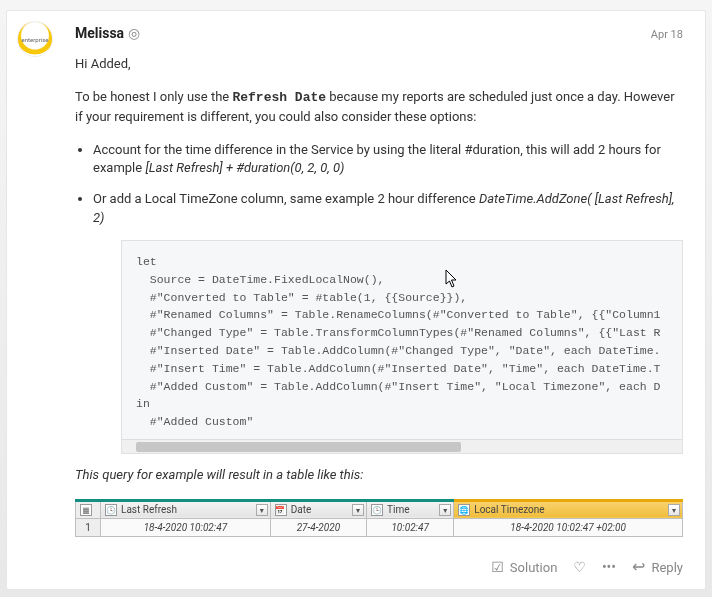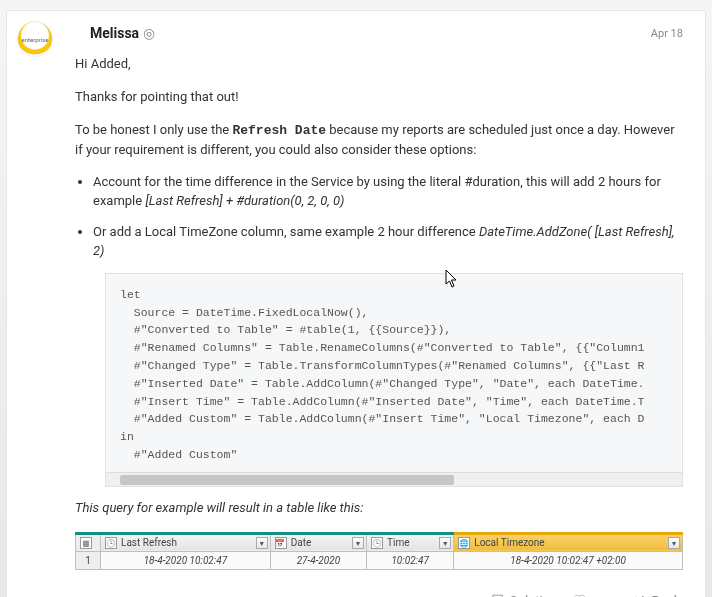--- a/index.html
+++ b/index.html
@@ -32,40 +32,39 @@
     color: #666;
     overflow: hidden;
   }
   .post-body {
     margin-left: 60px;
     padding: 14px 22px 14px 8px;
   }
   .post-header {
     display: flex;
     justify-content: space-between;
-    align-items: center;
+    align-items: flex-end;
     margin-bottom: 14px;
-    margin-left: 15px;
   }
   .author { font-weight: 700; color: #222; font-size: 14px; }
   .author .shield { color: #888; font-weight: 400; margin-left: 4px; }
   .post-date { color: #888; font-size: 11px; }
   .content p { margin-bottom: 14px; line-height: 1.45; color: #333; font-size: 13px; }
   .content em { font-style: italic; }
   .content strong { font-weight: 700; font-family: Liberation Mono, monospace; }
   .content ul { padding-left: 18px; margin-bottom: 10px; }
   .content li { margin-bottom: 12px; line-height: 1.45; }
   .code-block {
     background: #f6f7f8;
     border: 1px solid #e1e1e1;
     padding: 12px 14px 0 14px;
     font-family: ui-monospace, "Courier New", monospace;
     font-size: 11.5px;
     color: #555;
-    margin: 0 0 12px 30px;
+    margin: 0 0 12px 46px;
     overflow-x: hidden;
     position: relative;
     white-space: pre;
     line-height: 1.55;
   }
   .code-block .scrollbar {
     height: 14px;
     background: #f0f0f0;
     border-top: 1px solid #ddd;
     margin: 8px -14px 0 -14px;
@@ -153,21 +152,20 @@
   <div class="post-body">
     <div class="post-header">
       <span class="author">
         <span>Melissa</span><span class="shield">◎</span>
       </span>
       <span class="post-date">Apr 18</span>
     </div>
 
     <div class="content">
       <p>Hi Added,</p>
-      <p>Thanks for pointing that out!</p>
       <p>
         <span>To be honest I only use the </span><strong>Refresh Date</strong><span> because my reports are scheduled just once a day. However if your requirement is different, you could also consider these options:</span>
       </p>
       <ul>
         <li>
           <span>Account for the time difference in the Service by using the literal #duration, this will add 2 hours for example </span><em>[Last Refresh] + #duration(0, 2, 0, 0)</em>
         </li>
         <li>
           <span>Or add a Local TimeZone column, same example 2 hour difference </span><em>DateTime.AddZone( [Last Refresh], 2)</em>
         </li>

